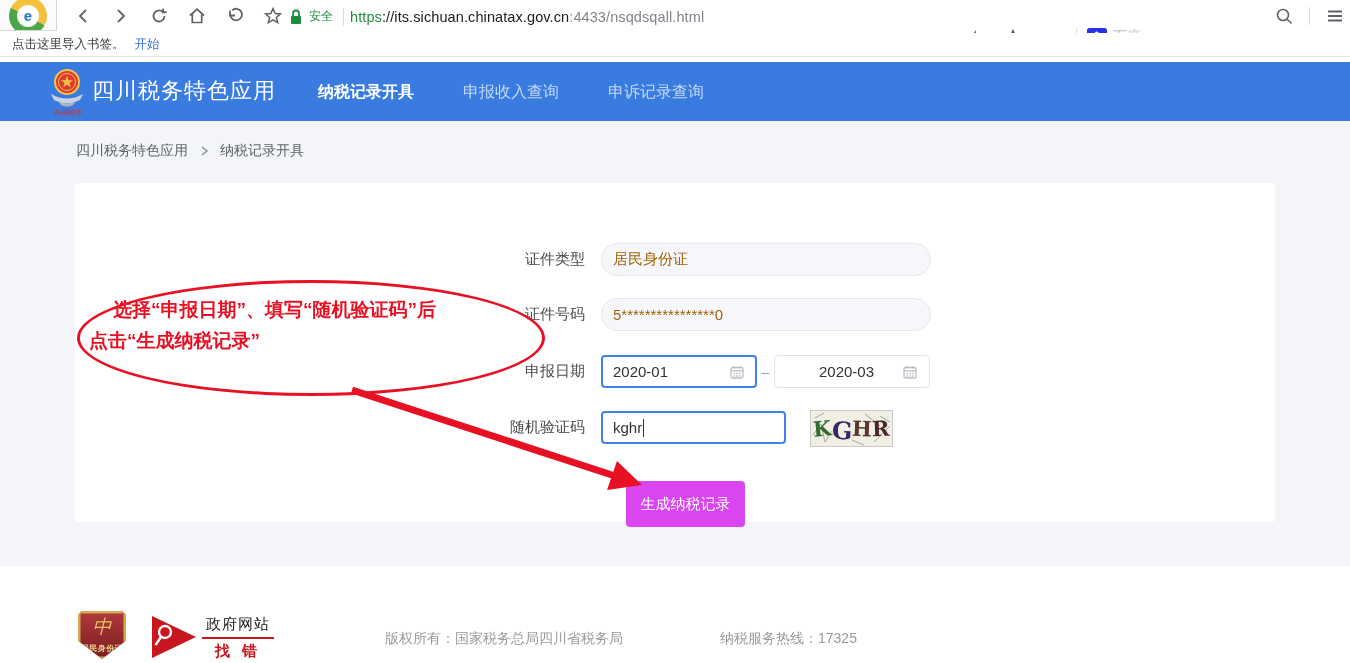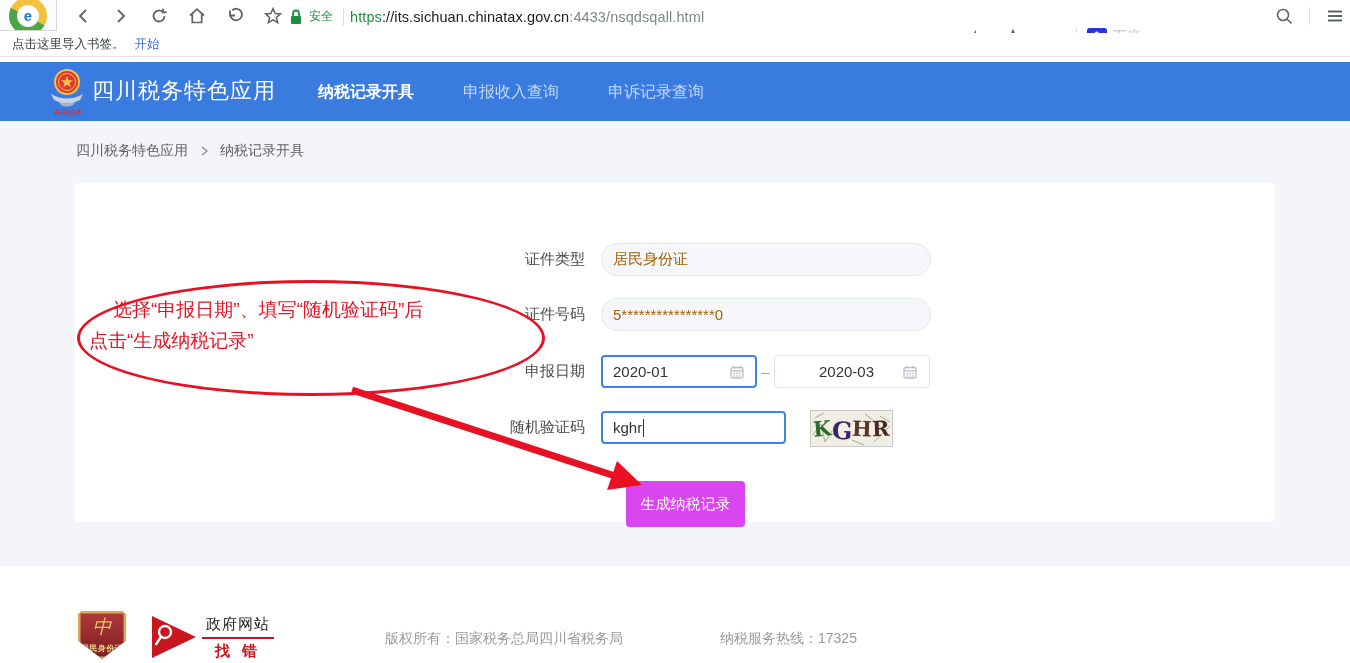--- a/index.html
+++ b/index.html
@@ -73,21 +73,21 @@
   .cap1 { color:#3b2766; font-size:24px !important; transform:translateY(2px) rotate(3deg); }
   .cap2 { color:#5a362e; transform:rotate(2deg); }
   .cap3 { color:#472a28; transform:rotate(-2deg); }
   #submitbtn { position:absolute; left:551px; top:298px; width:119px; height:46px; background:#d946ef;
     color:#fff; font-size:15px; border:none; border-radius:4px; display:flex; align-items:center;
     justify-content:center; cursor:pointer; }
 
   
   #ellipse { position:absolute; left:2px; top:97px; width:468px; height:116px;
     border:3px solid #e81123; border-radius:50%; }
-  .anno-line { position:absolute; color:#e81123; font-size:19px; white-space:nowrap; font-weight:400;text-align:right; }
+  .anno-line { position:absolute; color:#e81123; font-size:19px; white-space:nowrap; font-weight:700;text-align:right; }
   #anno1 { left:38px; top:114px; }
   #anno2 { left:14px; top:145px; }
   #arrow { position:absolute; left:255px; top:195px; }
 
   
   #footer { position:absolute; top:566px; left:0; width:1350px; height:97px; background:#fff; }
   #shield { position:absolute; left:78px; top:45px; width:48px; height:48px;
     background:linear-gradient(#b03a3c,#7c1d20);
     clip-path:polygon(8% 0,92% 0,100% 8%,100% 62%,50% 100%,0 62%,0 8%);
     box-shadow:inset 0 0 0 2.5px #d8a855; }

